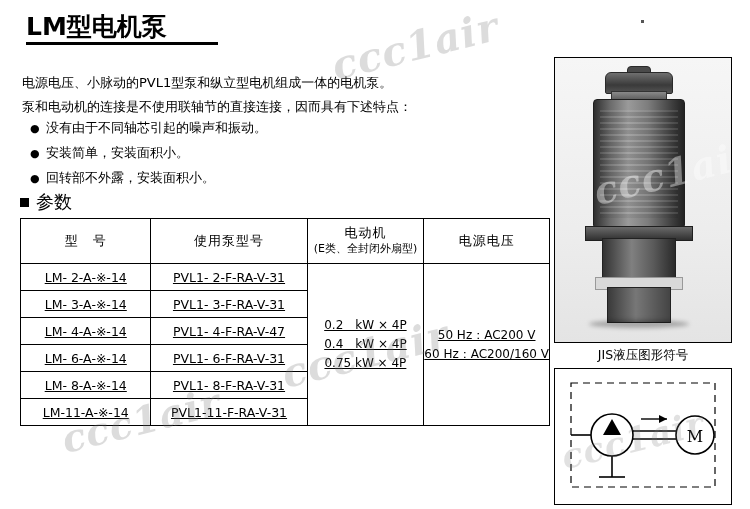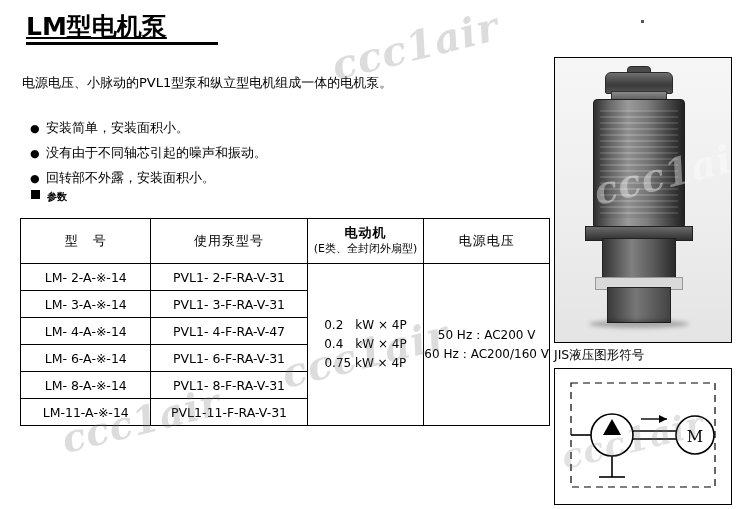--- a/index.html
+++ b/index.html
@@ -23,21 +23,20 @@
 
   
   .title-main {
     position: absolute;
     left: 26px;
     top: 10px;
     font-size: 25px;
     font-weight: bold;
     letter-spacing: 0px;
     white-space: nowrap;
-    text-decoration: underline;
   }
   .title-rule {
     position: absolute;
     left: 26px;
     top: 42px;
     width: 192px;
     height: 3px;
     background: #000;
   }
   .title-sub {
@@ -78,24 +77,23 @@
     display: inline-block;
     width: 16px;
     font-size: 11px;
   }
 
   
   .section-head {
     position: absolute;
     left: 20px;
     top: 190px;
-    font-size: 10px;
-    font-weight: bold;
-    white-space: nowrap;
-    margin-left: 11px;
+    font-size: 18px;
+    font-weight: normal;
+    white-space: nowrap;
   }
   .section-head .sq {
     display: inline-block;
     width: 9px;
     height: 9px;
     background: #000;
     margin-right: 7px;
     vertical-align: 1px;
   }
 
@@ -115,26 +113,27 @@
     padding: 0;
   }
   table.spec thead th {
     height: 44px;
     font-weight: normal;
     line-height: 16px;
   }
   table.spec tbody td {
     height: 26px;
     white-space: nowrap;
+    text-decoration: underline;
   }
   .col-model { width: 135px; }
   .col-pump { width: 160px; }
   .col-motor { width: 120px; }
   .col-volt { width: 115px; }
-  .th-title { font-size: 13px; letter-spacing: 1px; font-weight: bold; }
+  .th-title { font-size: 13px; letter-spacing: 1px; }
   .th-small { font-size: 11px; }
   .motor-cell, .volt-cell {
     line-height: 19px;
     font-size: 12px;
   }
 
   
   .footnote {
     position: absolute;
     left: 135px;
@@ -256,21 +255,21 @@
     background: rgba(0,0,0,0.28);
     filter: blur(2px);
     border-radius: 50%;
   }
 
   .photo-caption {
     position: absolute;
     left: 554px;
     top: 347px;
     width: 178px;
-    text-align: left;
+    text-align: center;
     font-size: 12.5px;
     white-space: nowrap;
   }
 
   
   .symbol-box {
     position: absolute;
     left: 554px;
     top: 368px;
     width: 176px;
@@ -313,25 +312,26 @@
 
 <div class="page">
 
   <div class="title-main">LM型电机泵</div>
   <div class="title-rule"></div>
 
   <div class="stray-dot"></div>
 
   <div class="intro">
     <p>电源电压、小脉动的PVL1型泵和纵立型电机组成一体的电机泵。</p>
+    <p>泵和电动机的连接是不使用联轴节的直接连接，因而具有下述特点：</p>
   </div>
 
   <div class="bullets">
+    <div><span class="dot">●</span><span>没有由于不同轴芯引起的噪声和振动。</span></div>
     <div><span class="dot">●</span><span>安装简单，安装面积小。</span></div>
-    <div><span class="dot">●</span><span>没有由于不同轴芯引起的噪声和振动。</span></div>
     <div><span class="dot">●</span><span>回转部不外露，安装面积小。</span></div>
   </div>
 
   <div class="section-head">
     <span class="sq"></span><span>参数</span>
   </div>
 
   <table class="spec">
     <thead>
       <tr>

